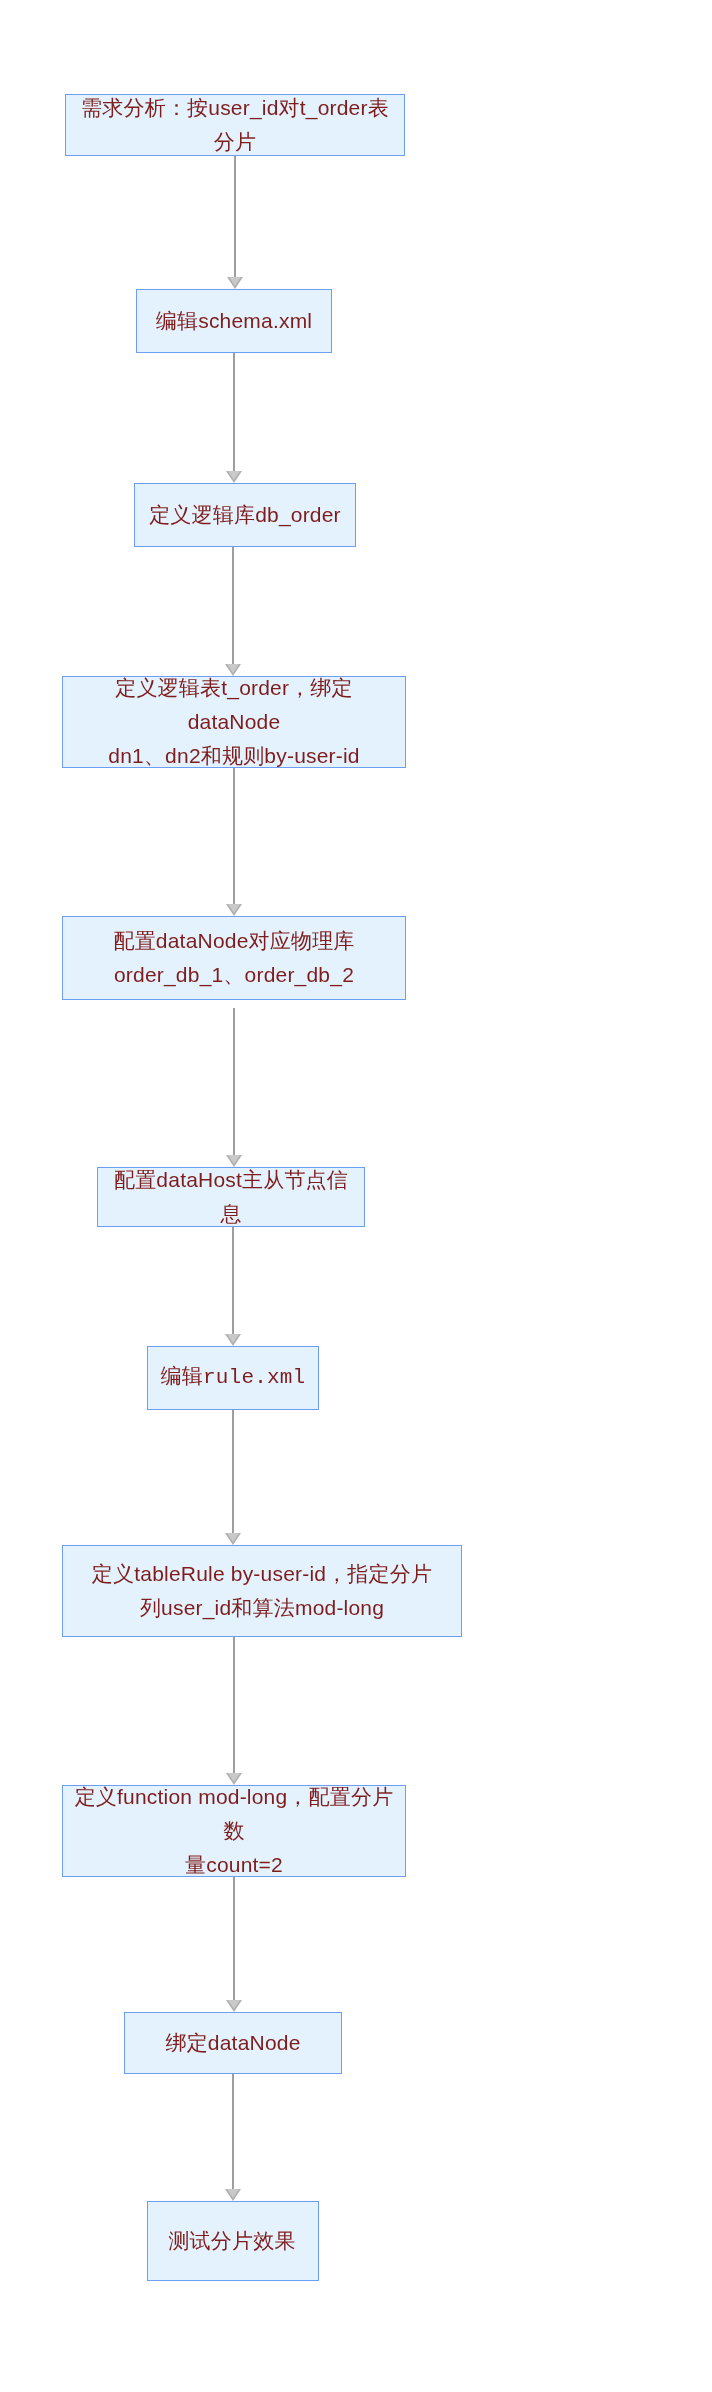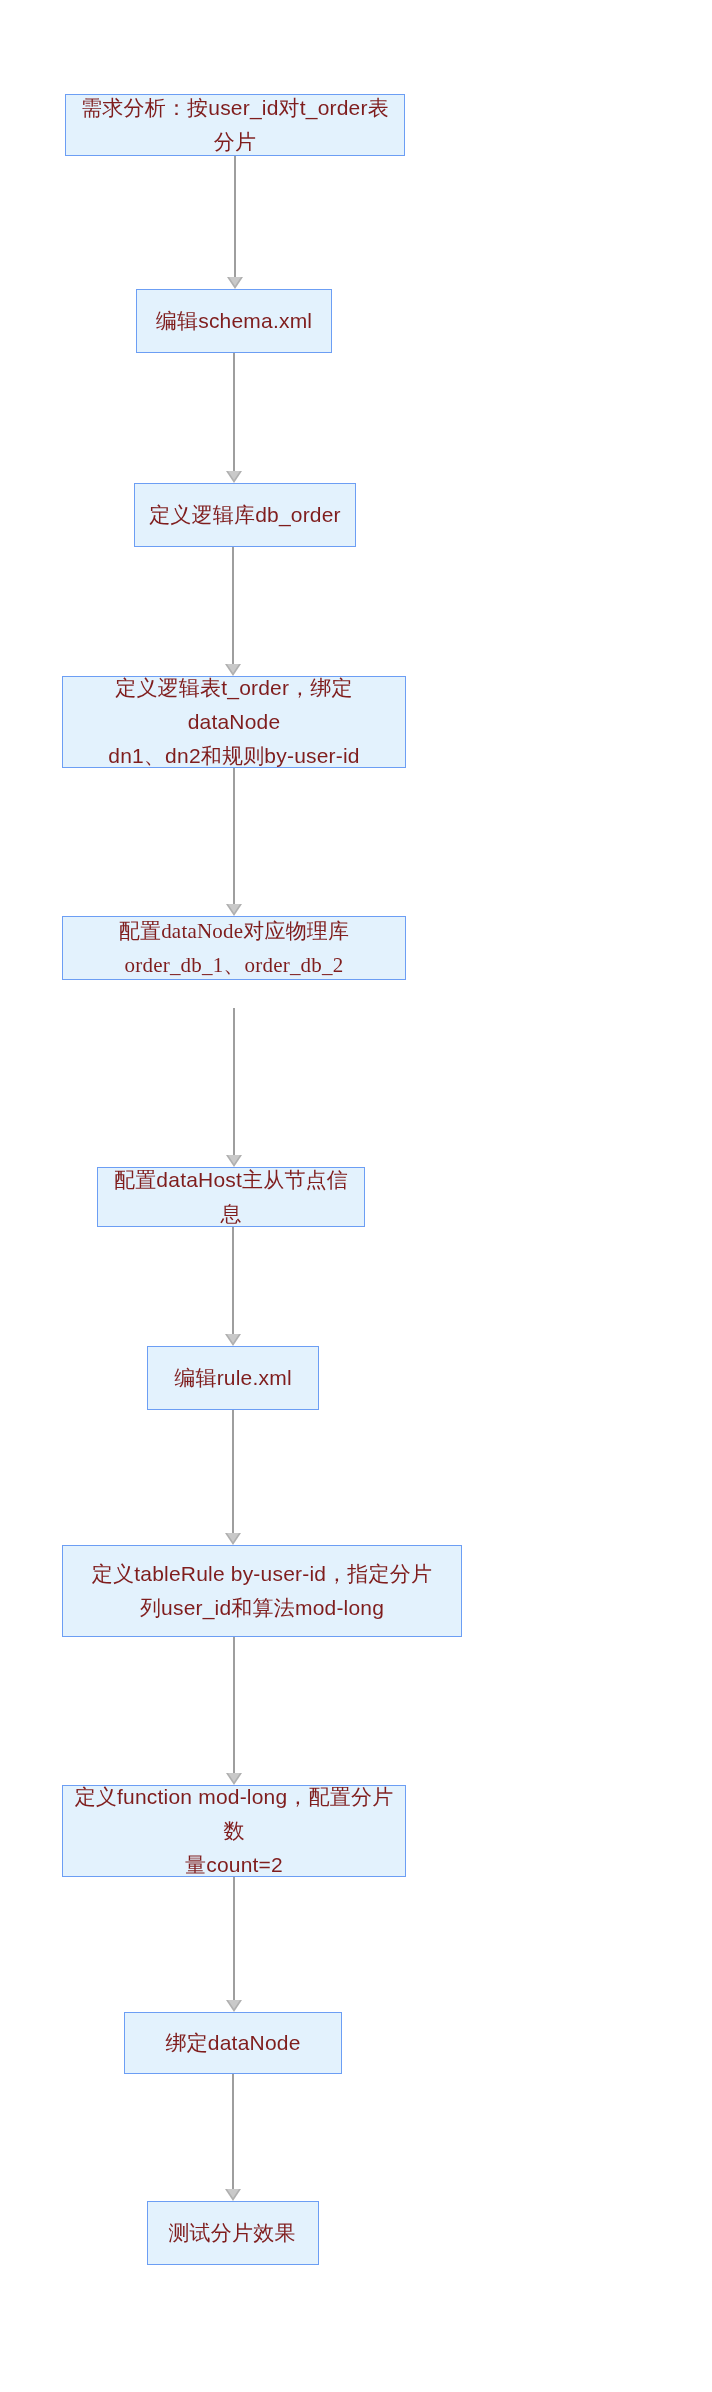--- a/index.html
+++ b/index.html
@@ -84,24 +84,24 @@
       <div class="arrowhead" style="left: 226px; top: 2000px;"></div>
       <div class="edge" style="left: 232px; top: 2074px; height: 115px;"></div>
       <div class="arrowhead" style="left: 225px; top: 2189px;"></div>
     </div>
   <div id="node-layer">
       <div class="node" style="left: 65px; top: 94px; width: 340px; height: 62px;">需求分析：按user_id对t_order表分片</div>
       <div class="node" style="left: 136px; top: 289px; width: 196px; height: 64px;">编辑schema.xml</div>
       <div class="node" style="left: 122px; top: 483px; width: 222px; height: 64px; margin-left: 12px;">定义逻辑库db_order</div>
       <div class="node" style="left: 62px; top: 676px; width: 344px; height: 92px;">定义逻辑表t_order，绑定dataNode
 dn1、dn2和规则by-user-id</div>
-      <div class="node" style="left: 62px; top: 916px; width: 344px; height: 64px; font-family: Liberation Serif, serif;">配置dataNode对应物理库
+      <div class="node" style="left: 62px; top: 916px; width: 344px; height: 84px;">配置dataNode对应物理库
 order_db_1、order_db_2</div>
       <div class="node" style="left: 97px; top: 1167px; width: 268px; height: 60px;">配置dataHost主从节点信息</div>
-      <div class="node" style="left: 147px; top: 1346px; width: 172px; height: 64px;">编辑rule.xml</div>
+      <div class="node" style="left: 147px; top: 1346px; width: 172px; height: 64px; font-family: Liberation Mono, monospace;">编辑rule.xml</div>
       <div class="node" style="left: 62px; top: 1545px; width: 400px; height: 92px;">定义tableRule by-user-id，指定分片
 列user_id和算法mod-long</div>
       <div class="node" style="left: 62px; top: 1785px; width: 344px; height: 92px; text-align: center;">定义function mod-long，配置分片数
 量count=2</div>
       <div class="node" style="left: 124px; top: 2012px; width: 218px; height: 62px;">绑定dataNode</div>
-      <div class="node" style="left: 147px; top: 2201px; width: 172px; height: 64px; padding-left: 8px;">测试分片效果</div>
+      <div class="node" style="left: 147px; top: 2201px; width: 172px; height: 80px; padding-left: 8px;">测试分片效果</div>
     </div>
 </div>
 
 </body></html>

